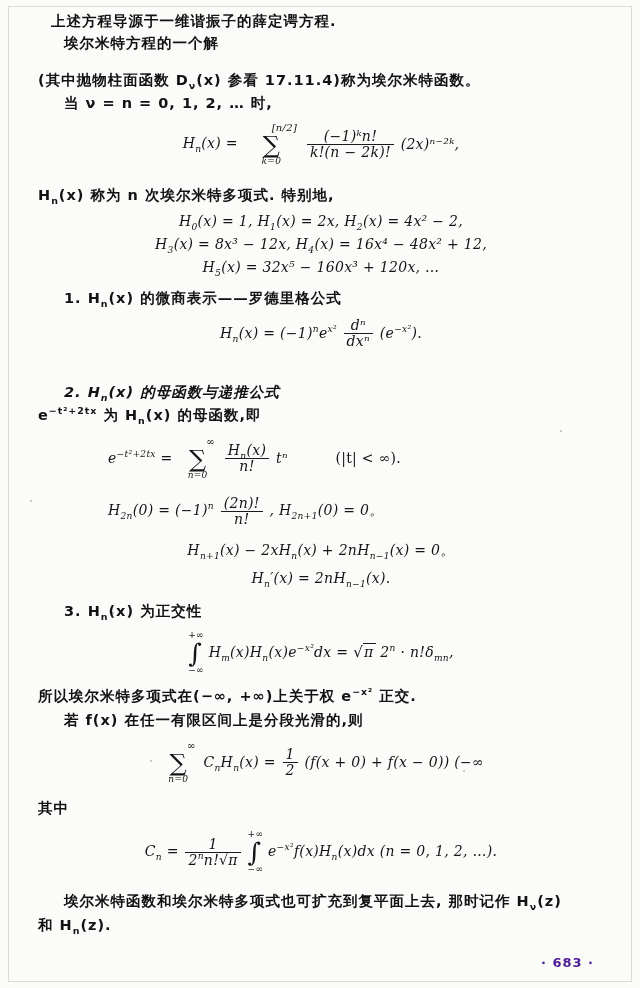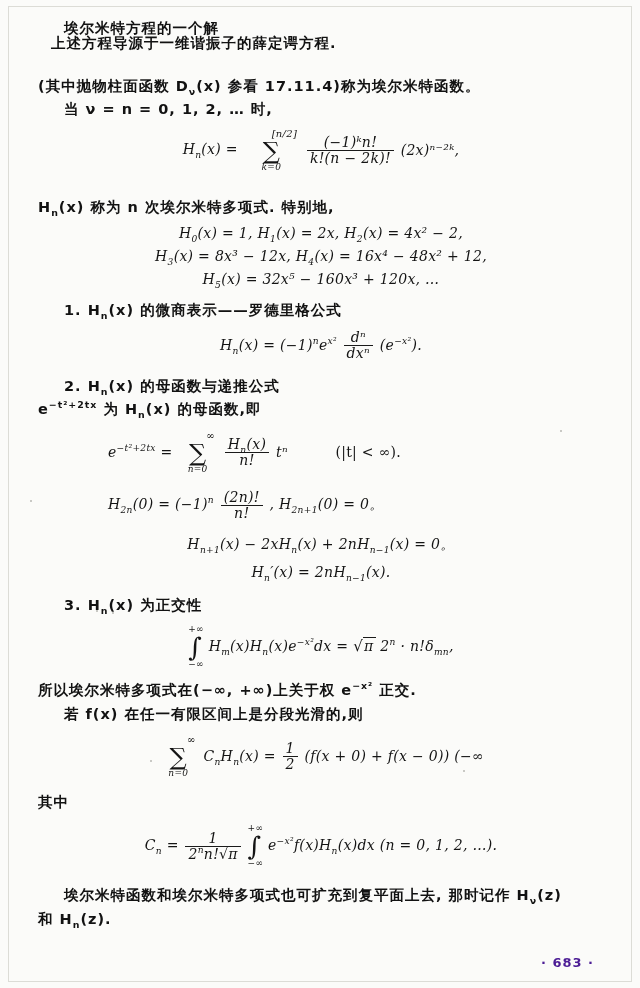--- a/index.html
+++ b/index.html
@@ -42,21 +42,21 @@
   }
   .cn {
     font-family: "DejaVu Sans", sans-serif;
     font-weight: 700;
     font-size: 14.5px;
     letter-spacing: 1px;
     color: #121212;
   }
   .indent1 { margin-left: 26px; }
   .indent2 { margin-left: 13px; }
-  .blk { margin-top: 28px; }
+  .blk { margin-top: 22px; }
   .blk-sm { margin-top: 7px; }
   .eq {
     text-align: center;
     font-family: "DejaVu Serif", serif;
     font-style: italic;
     font-size: 14px;
     color: #141414;
     letter-spacing: 0.3px;
     white-space: nowrap;
   }
@@ -162,23 +162,23 @@
     <span class="speck" style="left:150px; top:760px;"></span>
     <span class="speck" style="left:463px; top:770px;"></span>
     <span class="speck" style="left:112px; top:612px;"></span>
     <span class="speck" style="left:560px; top:430px;"></span>
     <span class="speck" style="left:96px; top:610px;"></span>
     <span class="speck" style="left:30px; top:500px;"></span>
   </div>
 
   <div class="content">
 
+    <p class="line cn indent2">上述方程导源于一维谐振子的薛定谔方程.</p>
+
     <p class="line cn indent1 blk-sm">埃尔米特方程的一个解</p>
-
-    <p class="line cn indent2">上述方程导源于一维谐振子的薛定谔方程.</p>
 
 
     <p class="line cn blk">(其中抛物柱面函数 D<sub>ν</sub>(x) 参看 17.11.4)称为埃尔米特函数。</p>
 
     <p class="line cn indent1 blk-sm">当 ν = n = 0, 1, 2, … 时,</p>
 
     <div class="eq eq-row" style="margin-top:12px;">
       <span style="font-style:italic;">H<sub>n</sub>(x) =</span>
       <span class="bigop">
         <span class="lim-top">[n/2]</span>
@@ -202,21 +202,21 @@
 
     <div class="eq eq-row" style="margin-top:12px;">
       <span>H<sub>n</sub>(x) = (−1)<sup>n</sup>e<sup>x²</sup></span>
       <span class="frac">
         <span class="num">dⁿ</span>
         <span class="den">dxⁿ</span>
       </span>
       <span>(e<sup>−x²</sup>).</span>
     </div>
 
-    <p class="line cn indent1" style="margin-top:18px;">2. H<sub>n</sub>(x) 的母函数与递推公式</p>
+    <p class="line cn indent1" style="margin-top:36px;font-style:italic;">2. H<sub>n</sub>(x) 的母函数与递推公式</p>
     <p class="line cn" style="margin-top:8px;">e<sup>−t²+2tx</sup> 为 H<sub>n</sub>(x) 的母函数,即</p>
 
     <div class="eq eq-row eq-left2" style="margin-top:14px;">
       <span>e<sup>−t²+2tx</sup> =</span>
       <span class="bigop">
         <span class="lim-top">∞</span>
         <span class="glyph">∑</span>
         <span class="lim-bot">n=0</span>
       </span>
       <span class="frac">

